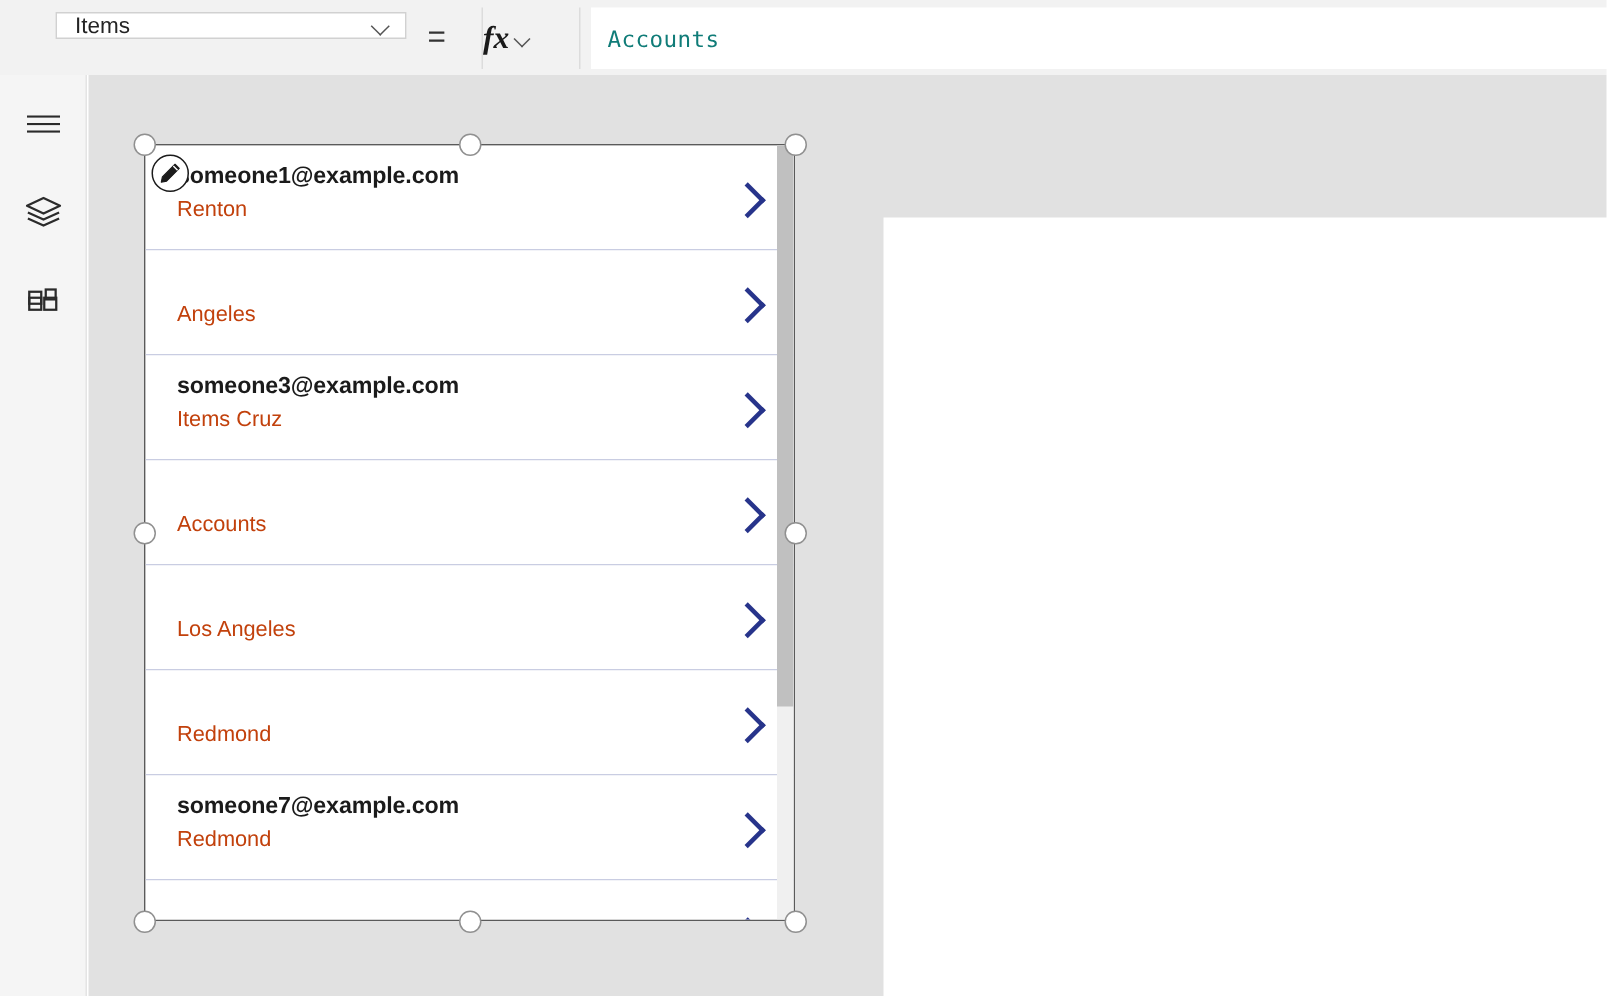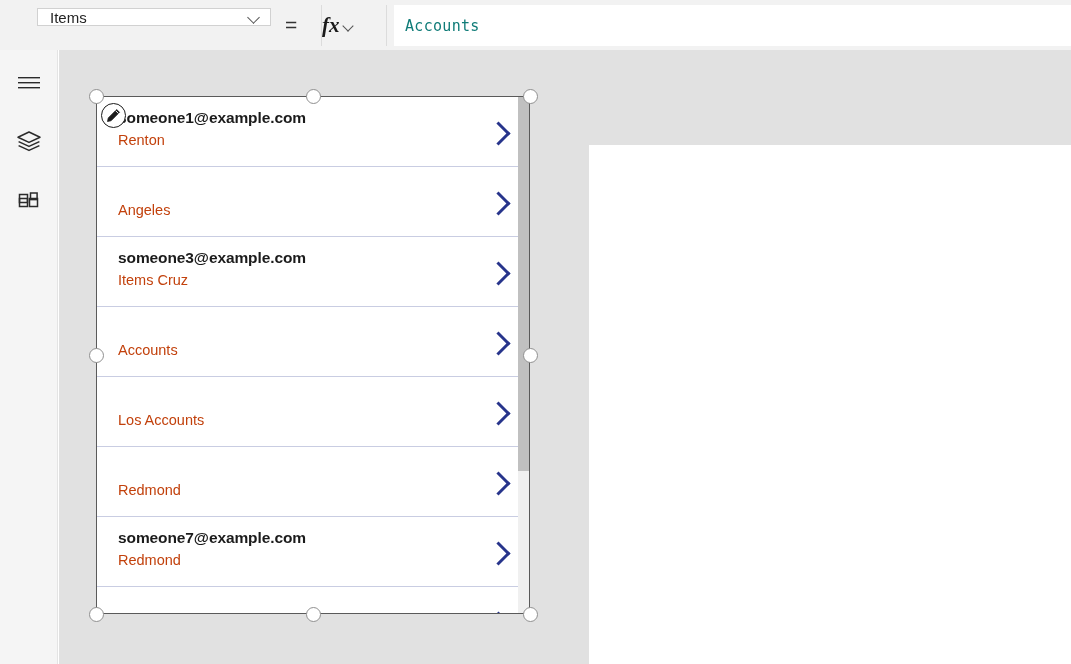--- a/index.html
+++ b/index.html
@@ -323,21 +323,21 @@
       <div class="g-item">
         <div class="g-title">someone3@example.com</div>
         <div class="g-sub">Items Cruz</div>
         <div class="g-chevron"></div>
       </div>
       <div class="g-item">
         <div class="g-sub">Accounts</div>
         <div class="g-chevron"></div>
       </div>
       <div class="g-item">
-        <div class="g-sub">Los Accounts</div>
+        <div class="g-sub">Los Angeles</div>
         <div class="g-chevron"></div>
       </div>
       <div class="g-item">
         <div class="g-sub">Redmond</div>
         <div class="g-chevron"></div>
       </div>
       <div class="g-item">
         <div class="g-title">someone7@example.com</div>
         <div class="g-sub">Redmond</div>
         <div class="g-chevron"></div>

